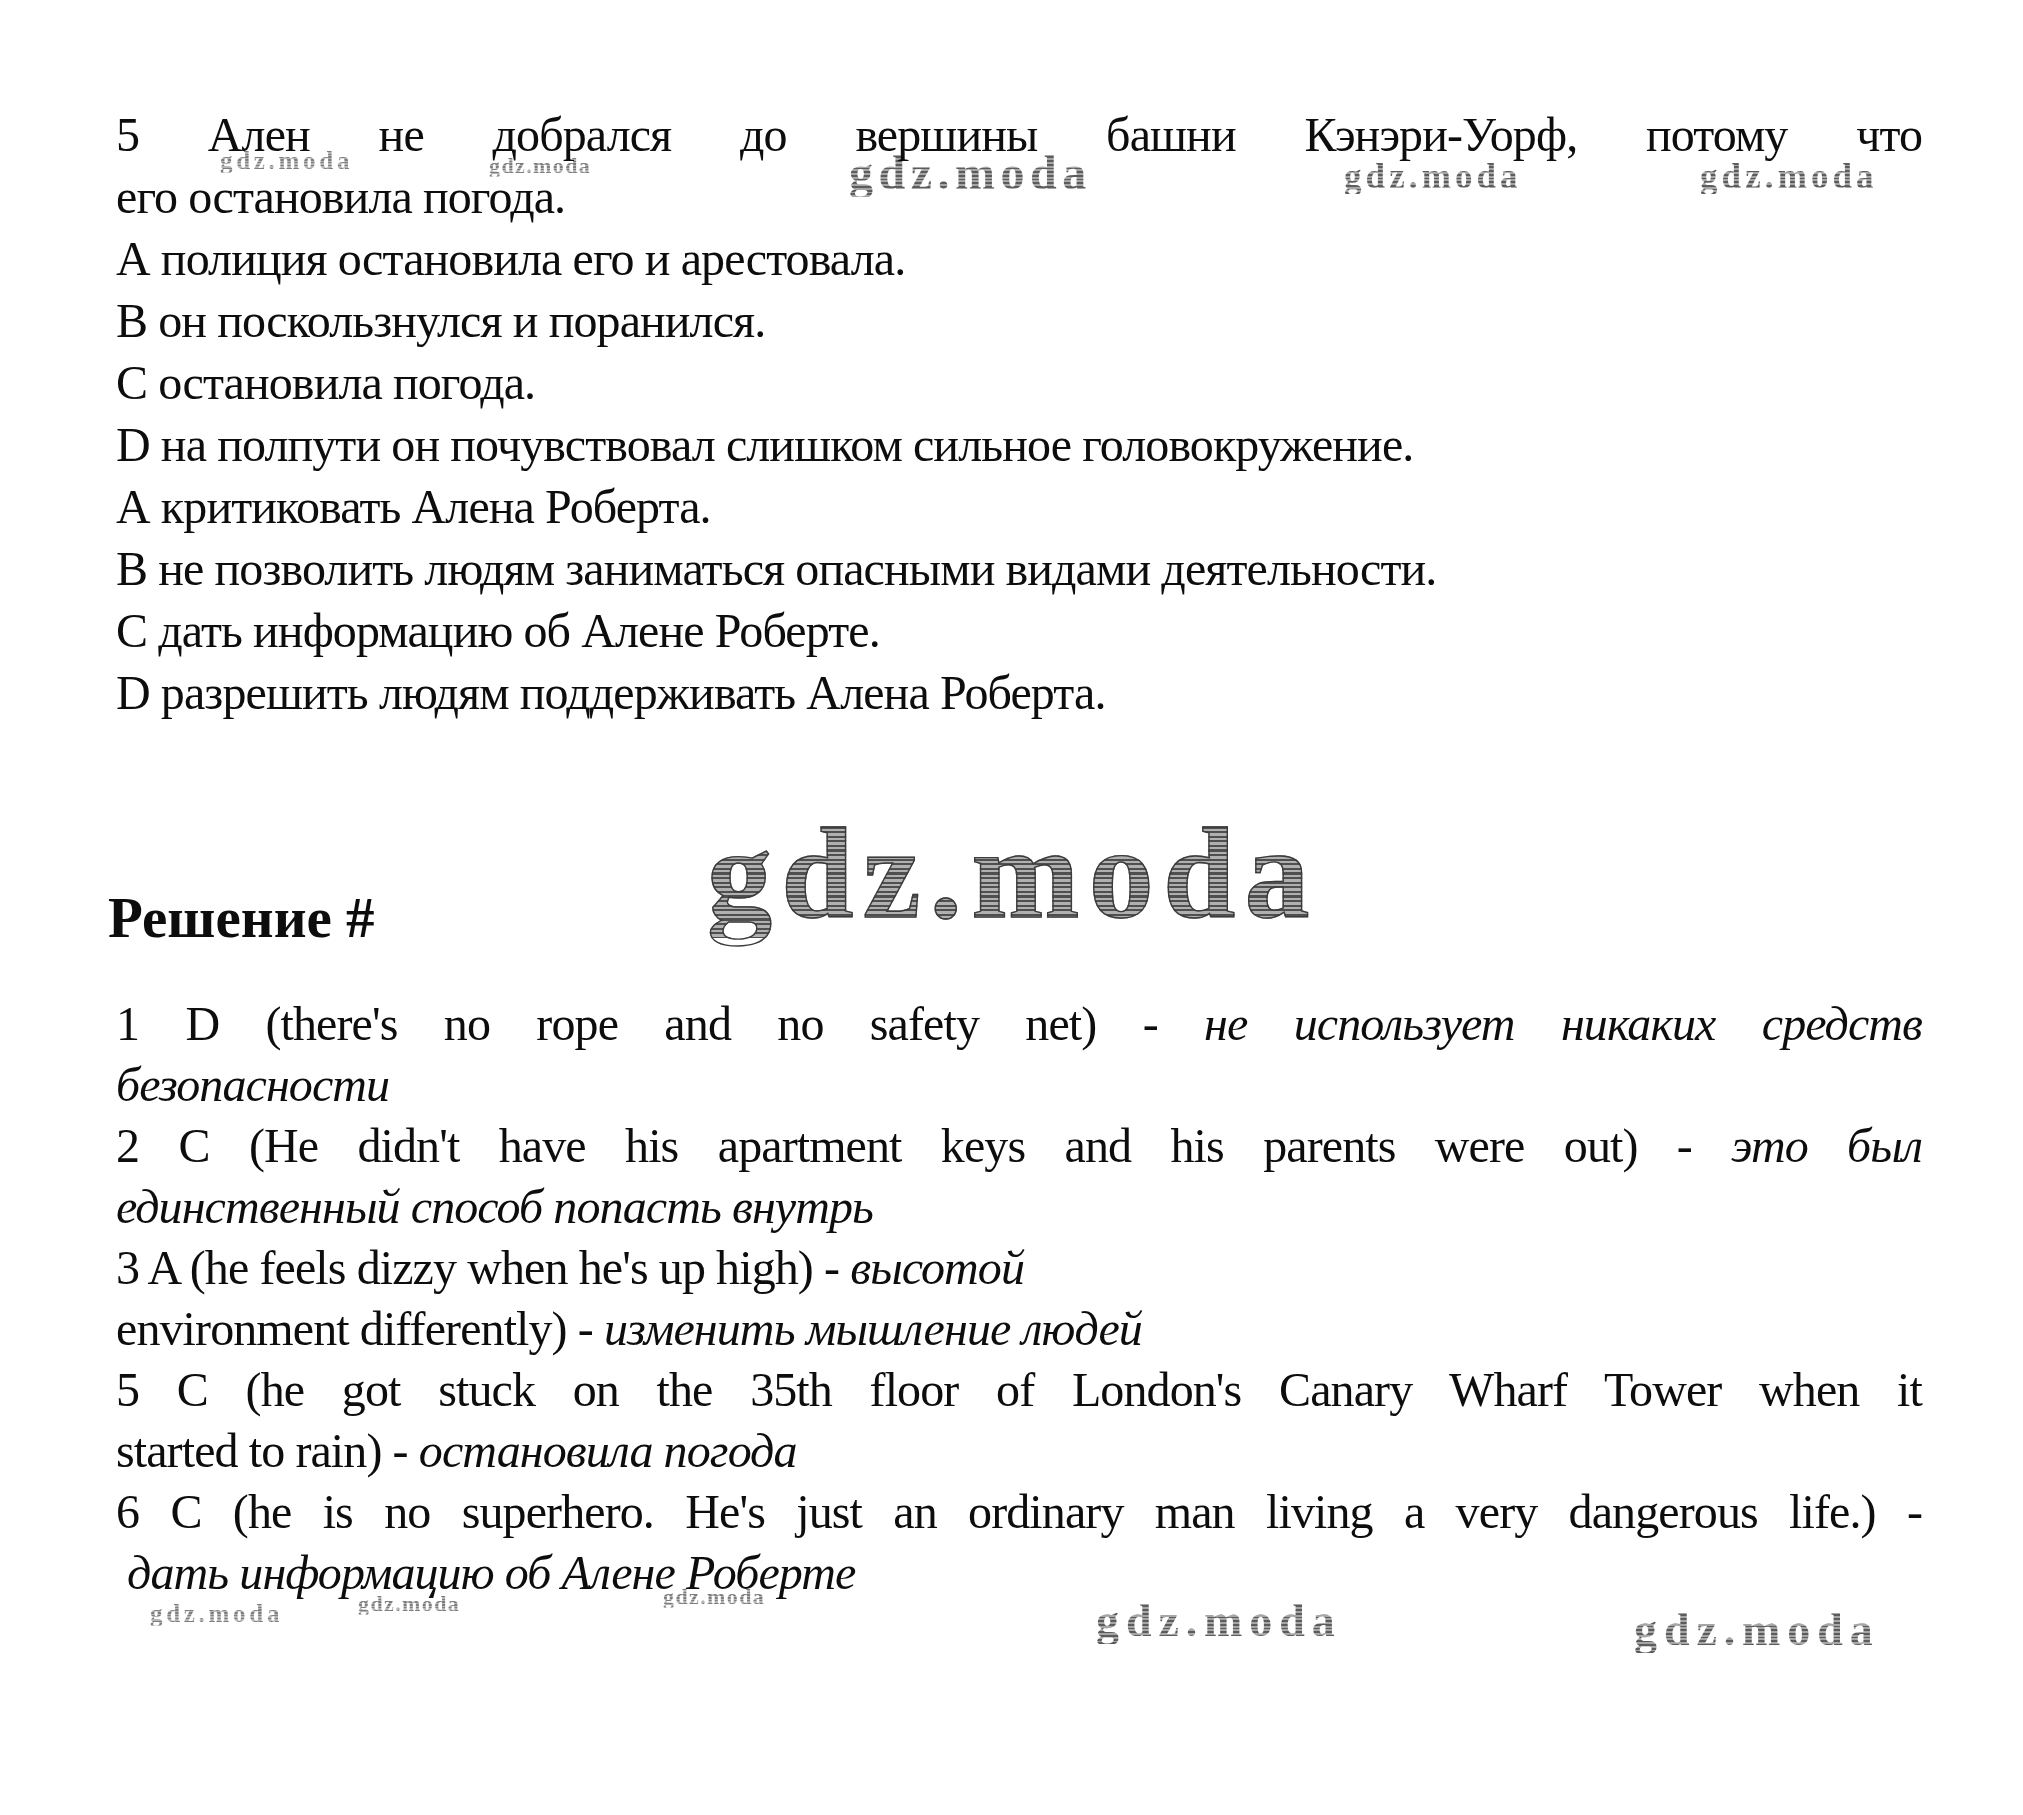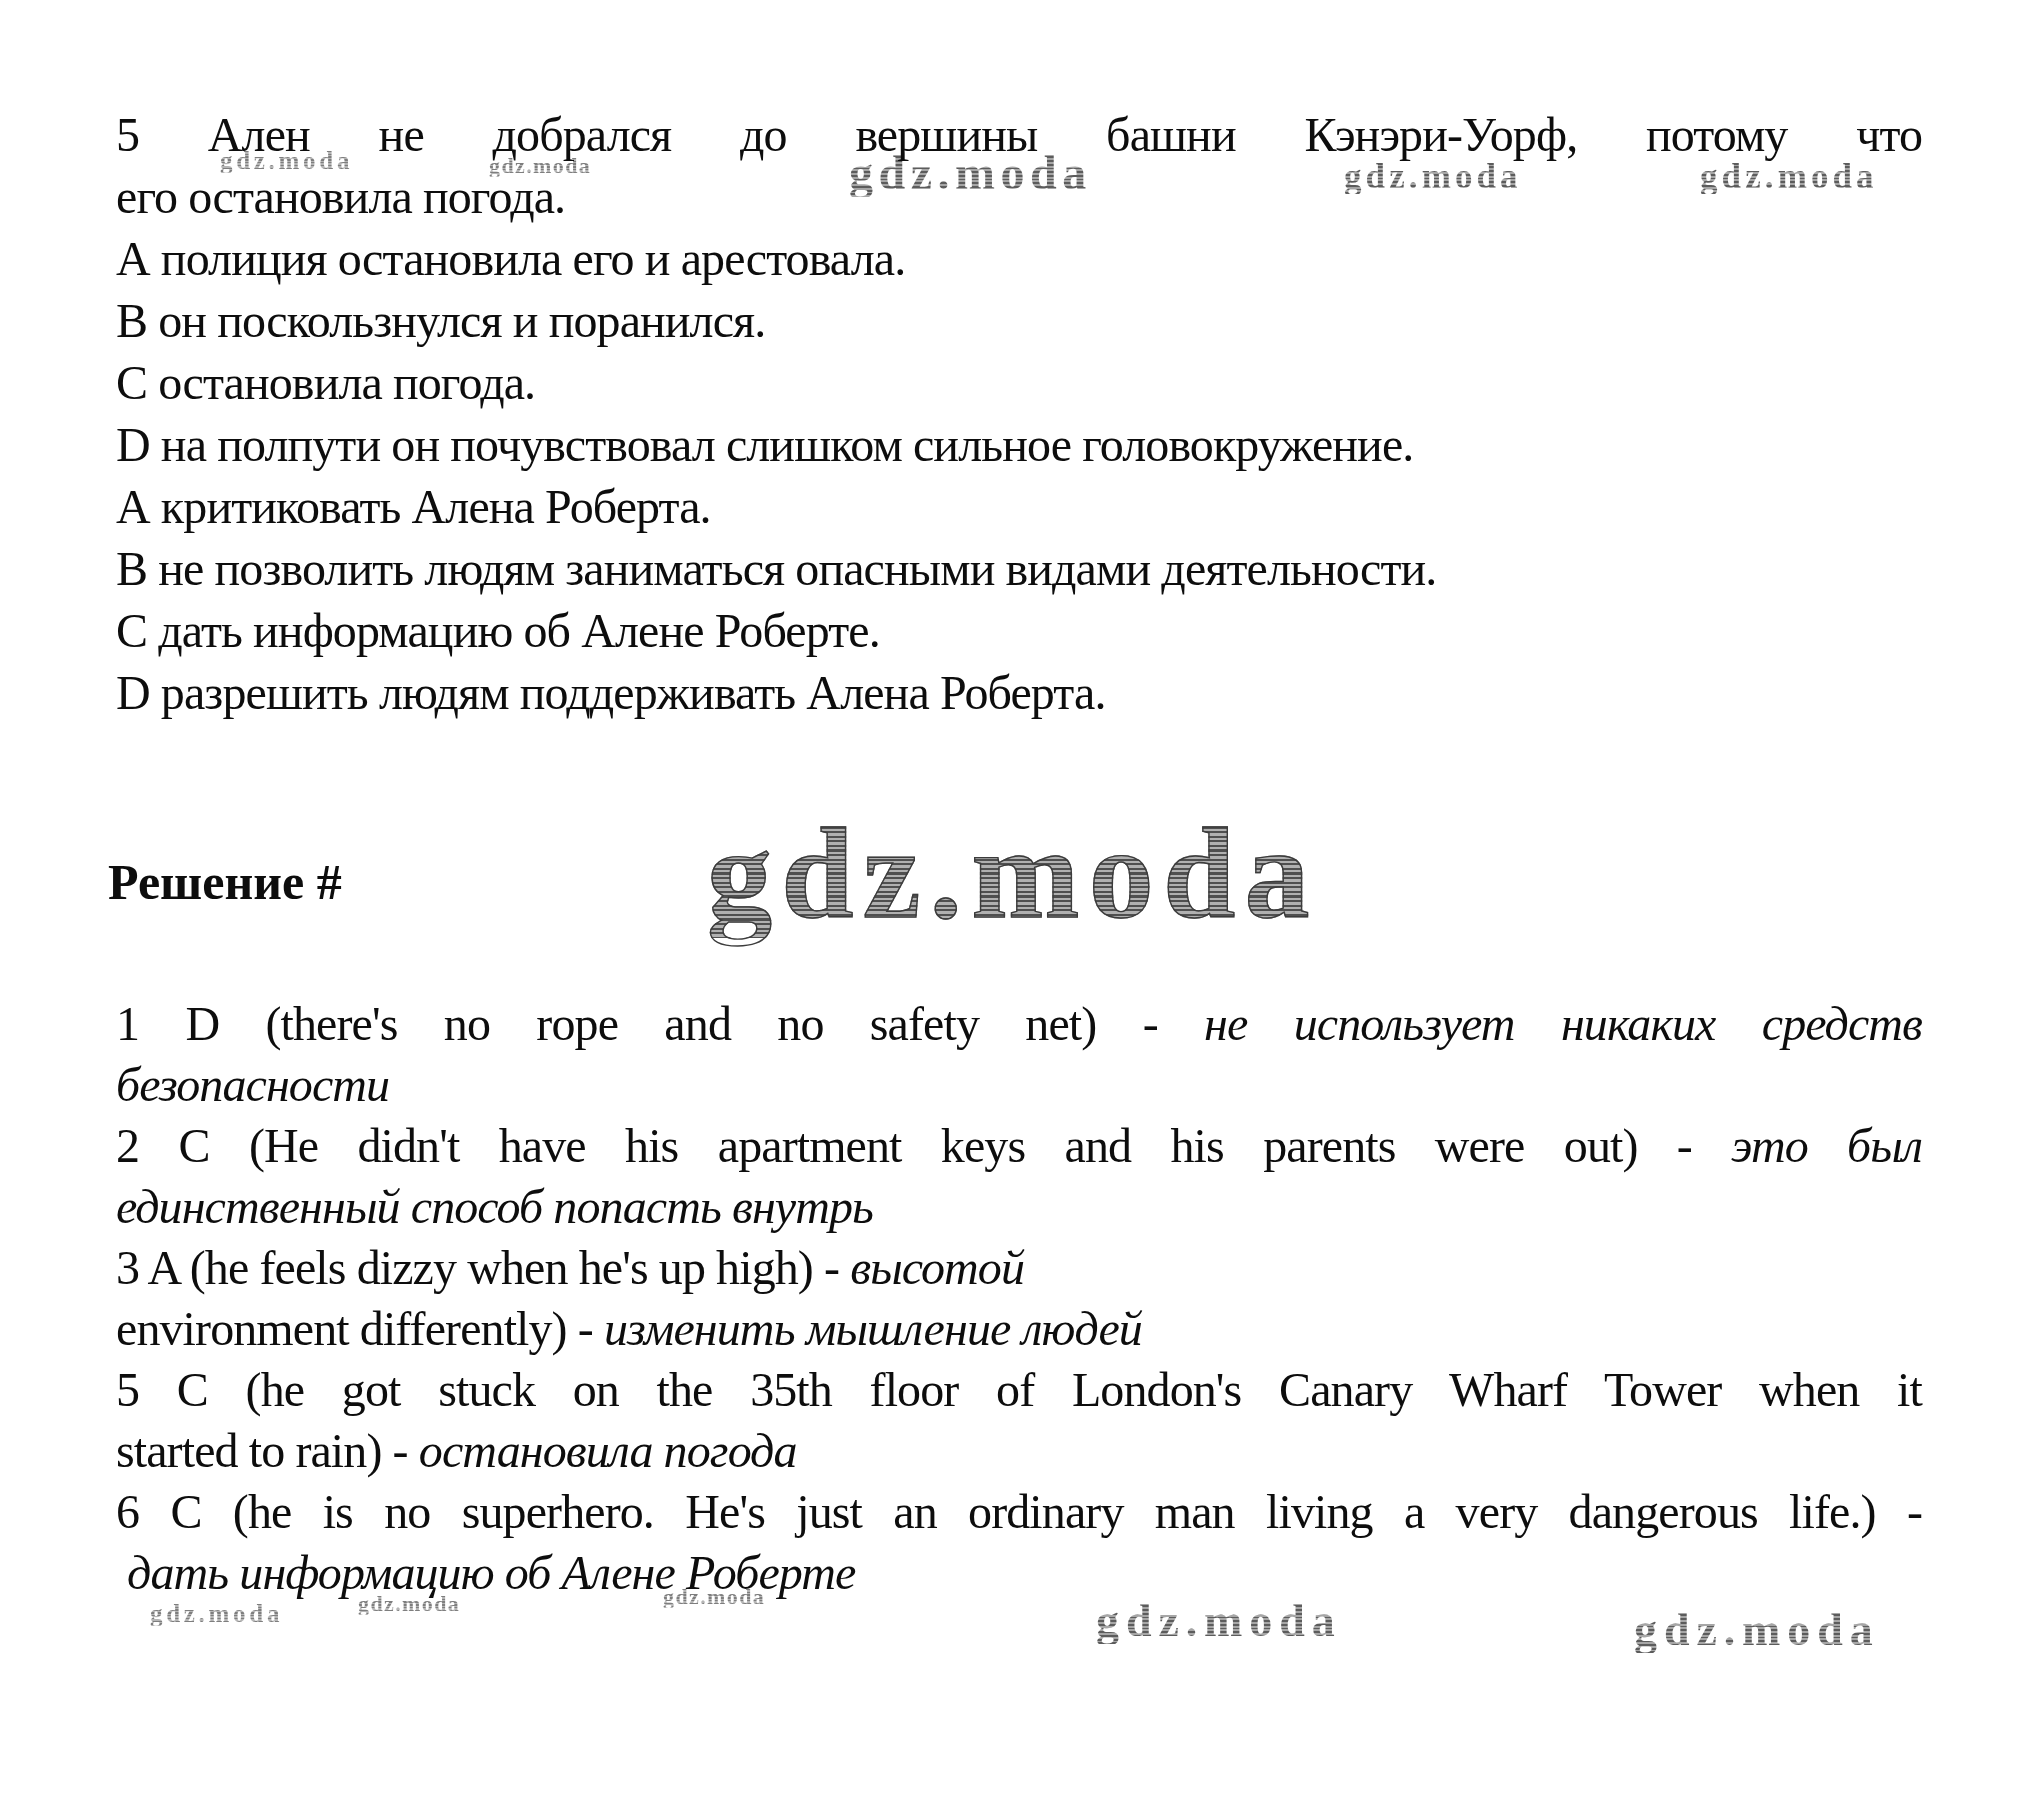--- a/index.html
+++ b/index.html
@@ -21,22 +21,22 @@
   #s-block{ top:993px; font-size:48px; line-height:61px; letter-spacing:-0.9px; }
   .line{ white-space:normal; text-align:left; }
   .line.just{
     text-align:justify;
     text-align-last:justify;
     text-justify:inter-word;
   }
   .it{ font-style:italic;margin-top:7px; }
   #solution-heading{
     position:absolute;
-    left:108px; top:854px;
-    font-size:50px; line-height:57px;
+    left:108px; top:889px;
+    font-size:57px; line-height:57px;
     font-weight:bold;
     z-index:2;
     white-space:nowrap;
   }
   .wm{
     position:absolute;
     z-index:1;
     font-family:"Liberation Serif","DejaVu Serif",serif;
     font-weight:bold;
     line-height:1;

